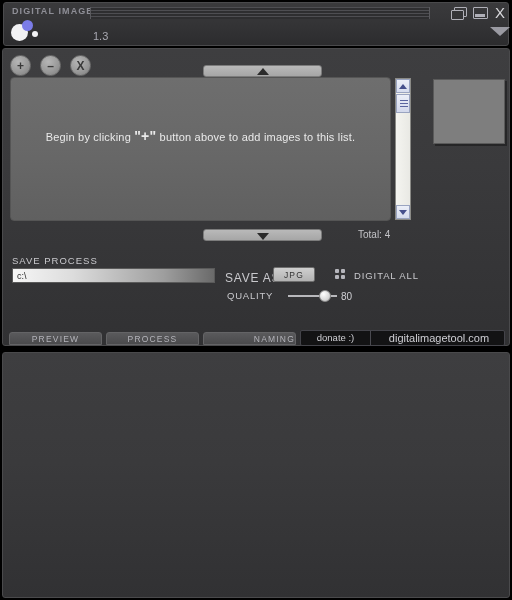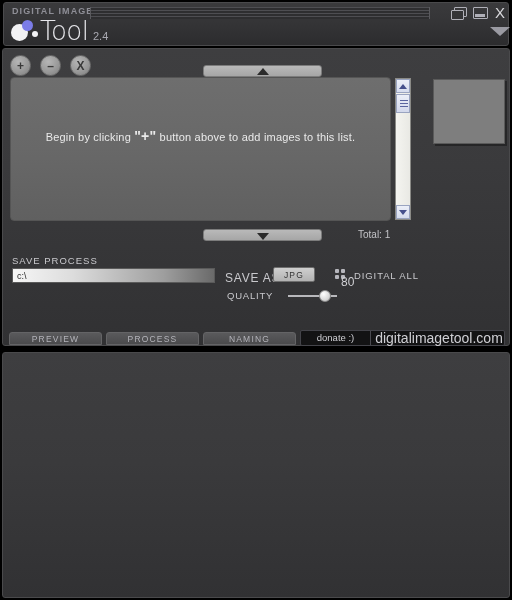--- a/index.html
+++ b/index.html
@@ -351,43 +351,43 @@
     position: absolute;
     left: 316px; top: 241px;
     width: 12px; height: 12px;
     border-radius: 50%;
     background: radial-gradient(circle at 35% 30%, #fff 0%, #dadada 60%, #b4b4b4 100%);
     border: 1px solid #8e8e8e;
     cursor: pointer;
   }
   .quality-val {
     position: absolute;
-    left: 338px; top: 226px;
-    font-size: 12px;
+    left: 338px; top: 242px;
+    font-size: 10px;
     color: #d0d0d4;
   }
 
   
   .tab {
     position: absolute;
     top: 283px;
     width: 93px; height: 13px;
     background: linear-gradient(180deg,#5a5a5c 0%, #4a4a4c 100%);
     border: 1px solid #646466;
     border-radius: 3px 3px 0 0;
     font-size: 8.5px;
     letter-spacing: 1.2px;
     color: #b4b4ba;
     text-align: center;
     line-height: 12px;
     cursor: pointer;
   }
   .tab-preview  { left: 6px; }
   .tab-settings { left: 103px; }
-  .tab-naming   { left: 200px; }
+  .tab-naming   { left: 200px; text-align: right; }
 
   .linkbar {
     position: absolute;
     left: 297px; top: 281px;
     width: 205px; height: 16px;
     background: #131314;
     border: 1px solid #44444a;
     border-radius: 2px;
   }
   .donate-link {
@@ -398,21 +398,21 @@
     color: #cfcfd4;
     text-align: center;
     line-height: 14px;
     border-right: 1px solid #4a4a50;
     cursor: pointer;
   }
   .site-link {
     position: absolute;
     left: 74px; top: 0px;
     width: 128px; height: 14px;
-    font-size: 14px;
+    font-size: 11px;
     color: #cfcfd4;
     text-align: center;
     line-height: 14px;
     cursor: pointer;
   }
 
   
   .lower-panel {
     position: absolute;
     left: 2px; top: 352px;
@@ -429,22 +429,21 @@
 
   <div class="titlebar">
     <div class="brand-small">DIGITAL IMAGE</div>
     <div class="pinstripes"></div>
 
     <div class="logo-wrap">
       <div class="logo-c1"></div>
       <div class="logo-c2"></div>
       <div class="logo-c3"></div>
     </div>
-    <div class="apptitle">Tool</div>
-    <div class="appver">2.4</div>
+    <div class="appver">1.3</div>
 
     <div class="wctrl wc-restore">
       <span class="ico-restore"></span>
     </div>
     <div class="wctrl wc-min">
       <span class="ico-min"></span>
     </div>
     <div class="wctrl wc-close">X</div>
     <div class="wc-expand"></div>
   </div>
@@ -476,21 +475,21 @@
       <div class="sb-thumb">
         <span class="sb-grip"></span>
       </div>
       <div class="sb-arrow sb-down">
         <span class="sb-chev sb-chev-down"></span>
       </div>
     </div>
 
     <div class="thumbbox"></div>
 
-    <div class="total-lbl">Total: 1</div>
+    <div class="total-lbl">Total: 4</div>
 
     <div class="sl-label">SAVE PROCESS</div>
     <input class="sl-input" value="c:\" style="">
 
     <div class="saveas-lbl">SAVE AS</div>
     <div class="format-box">JPG</div>
 
     <div class="grid-icon">
       <i></i>
         <i></i>

